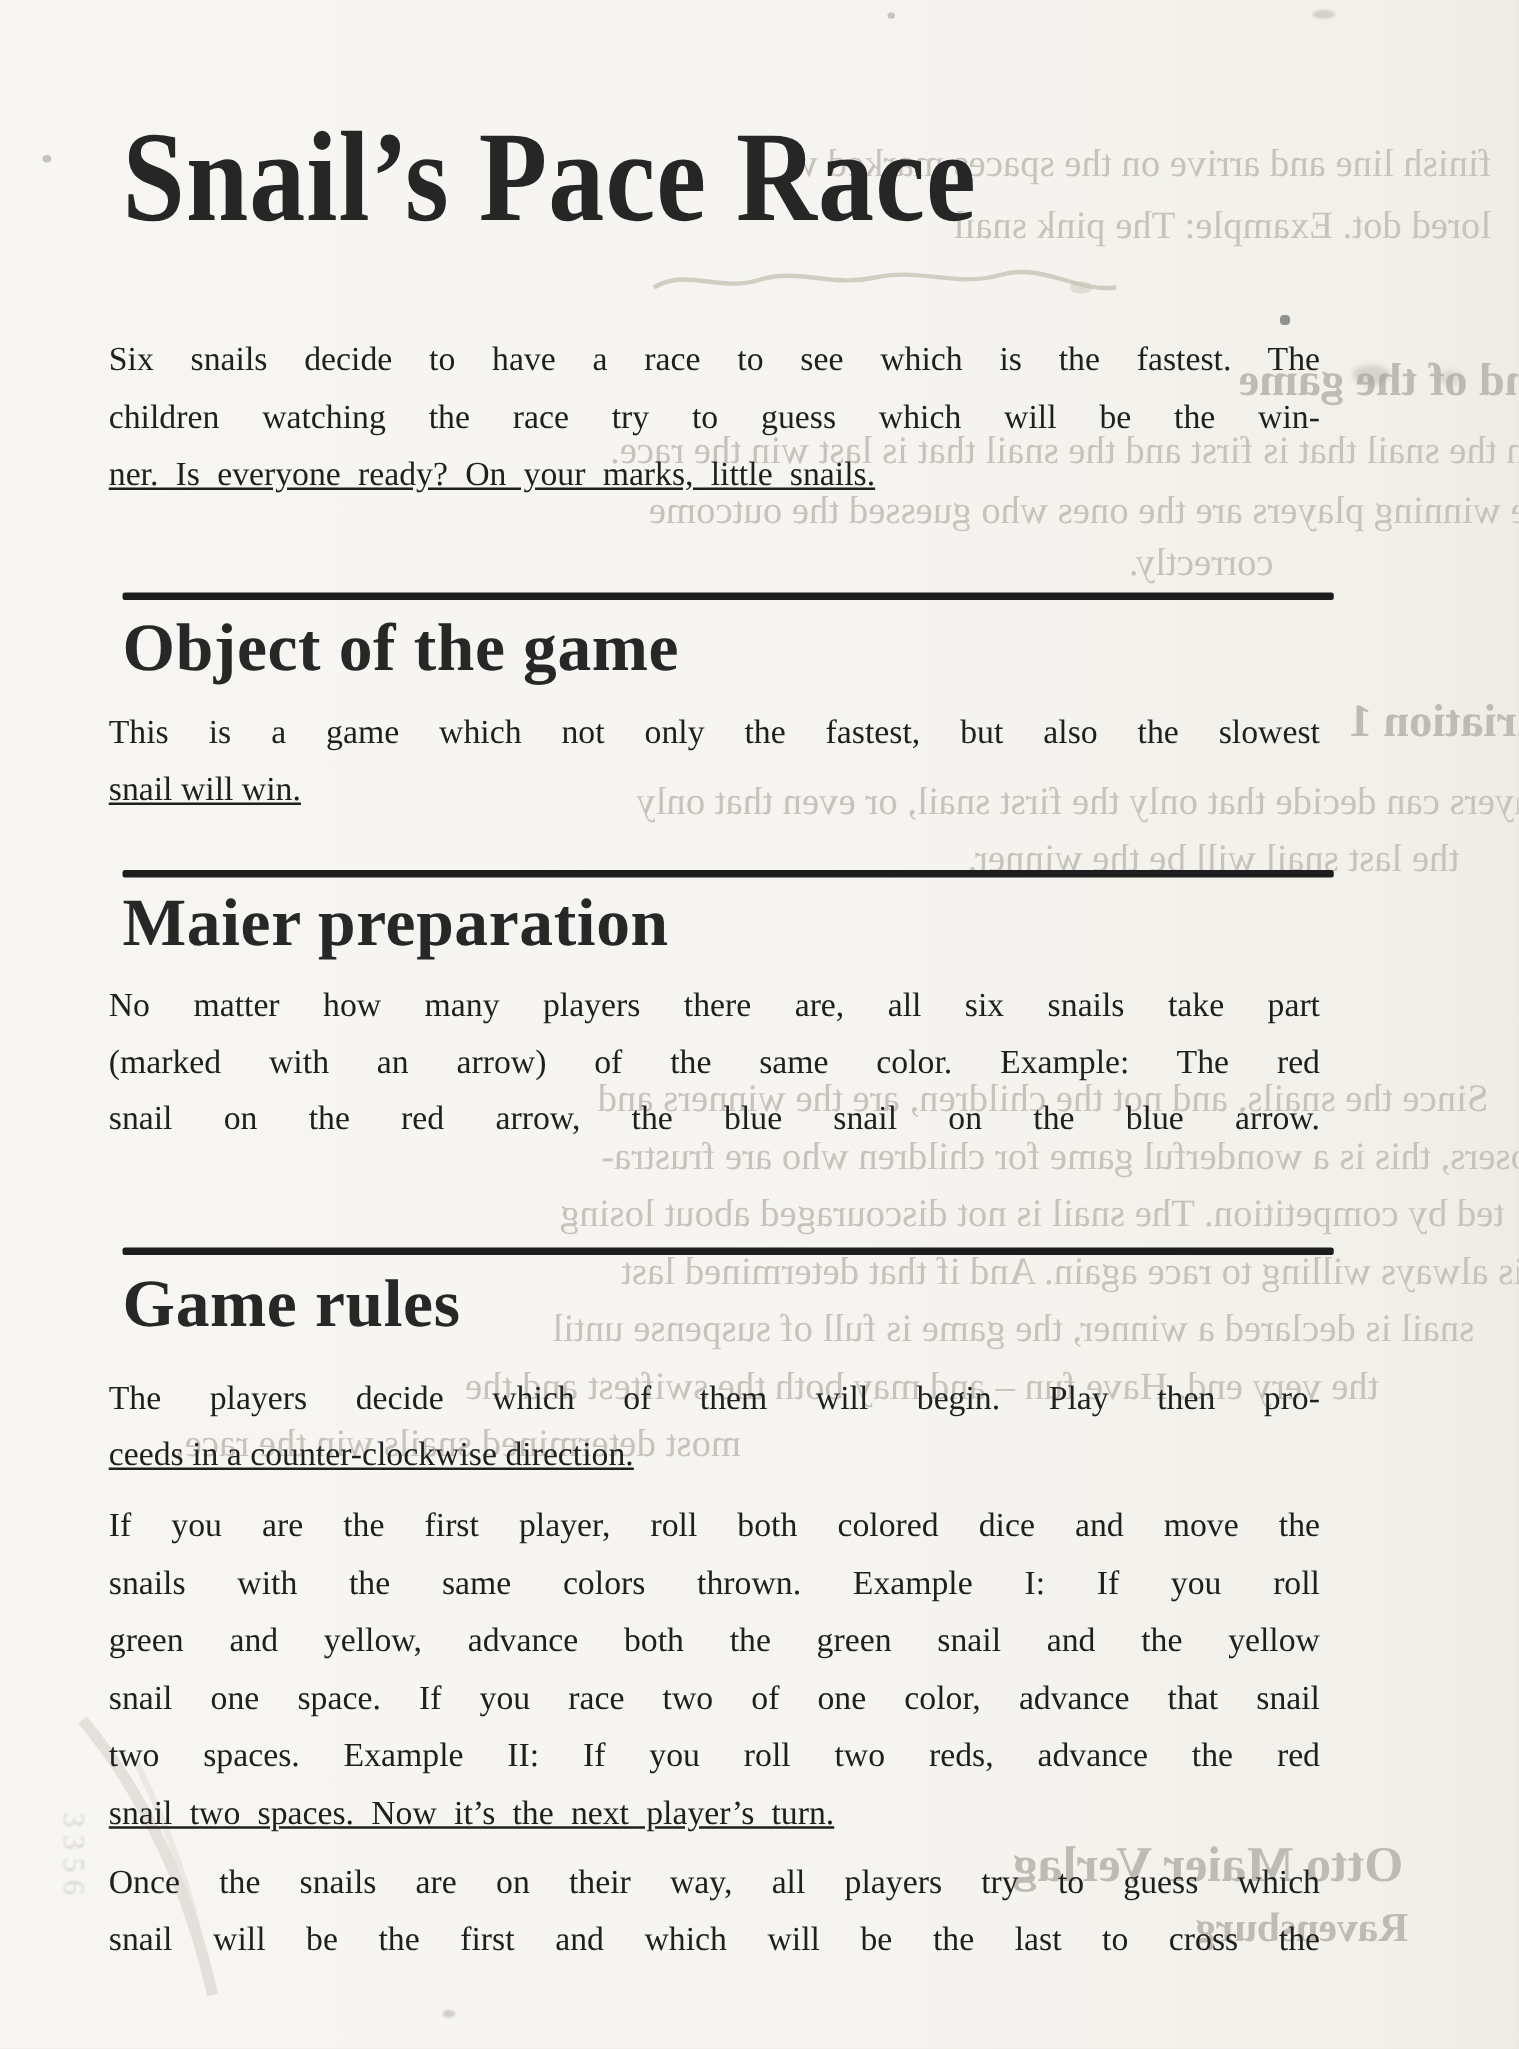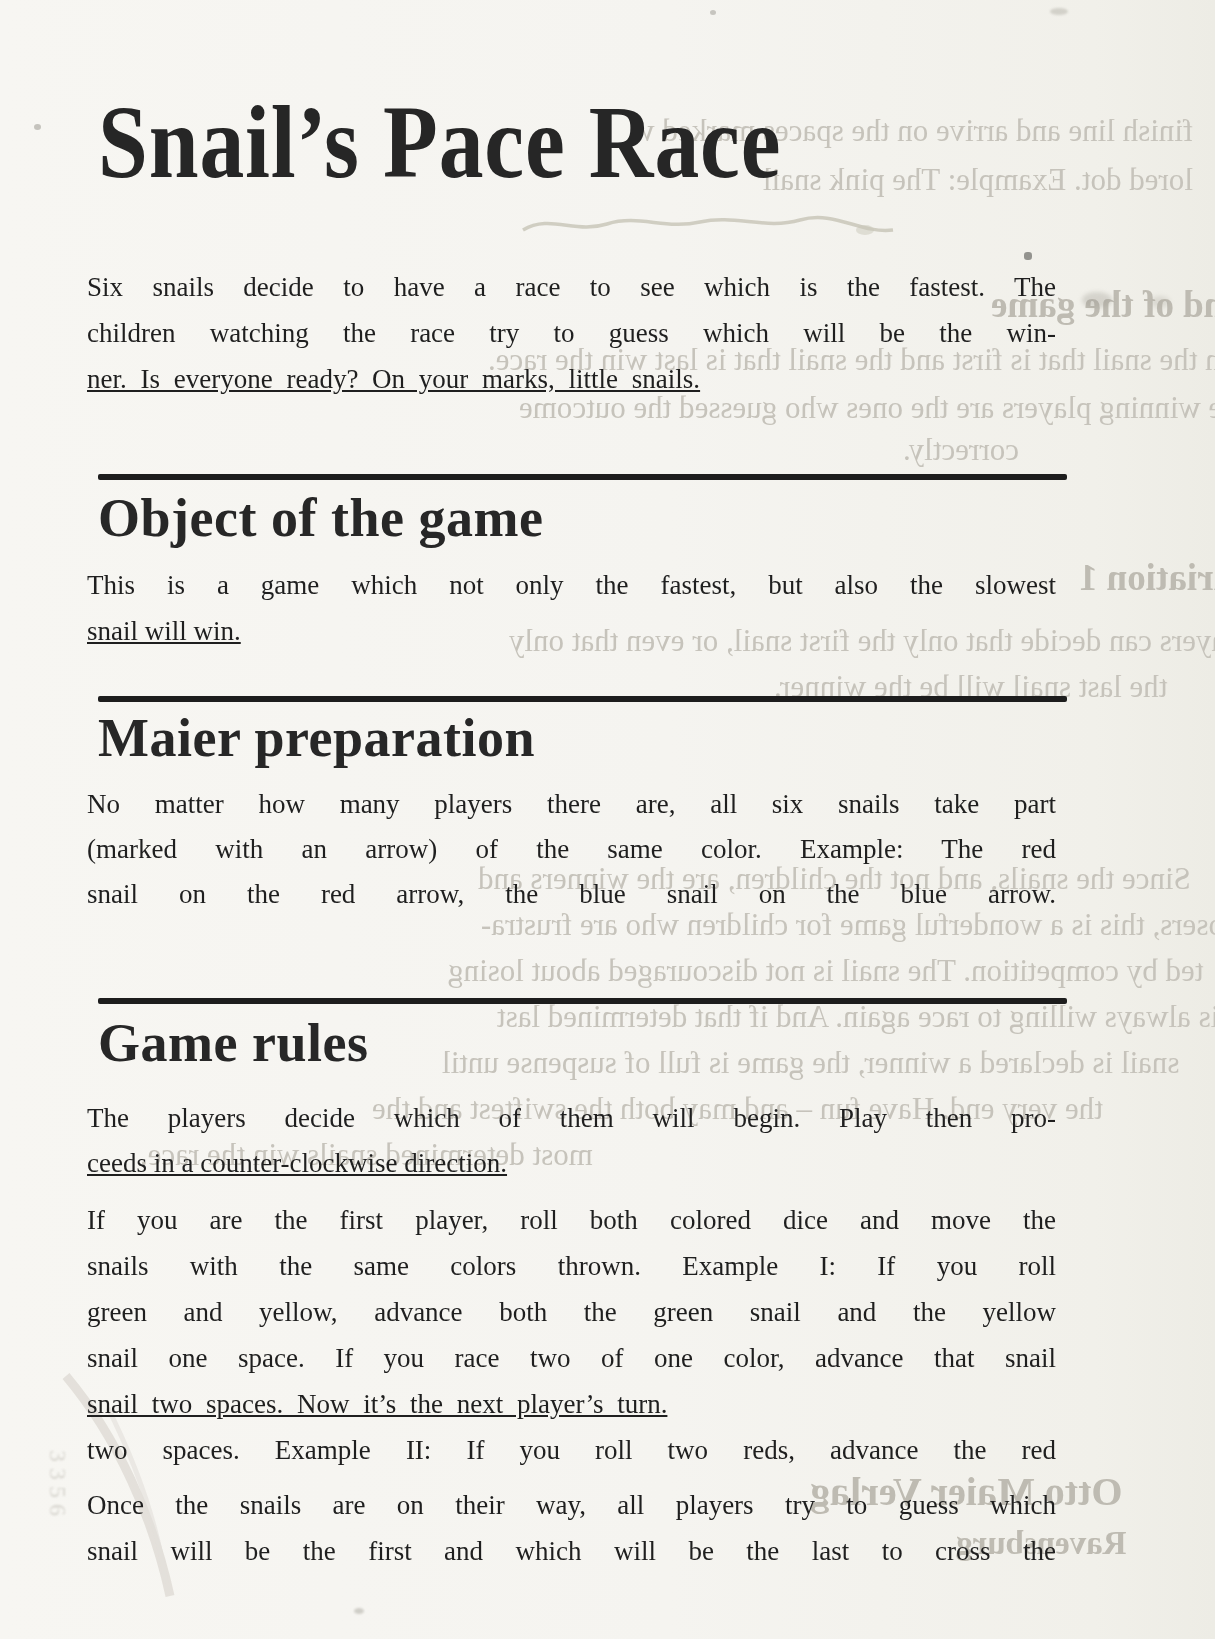--- a/index.html
+++ b/index.html
@@ -111,22 +111,22 @@
   <div class="para lh45" style="top:1096px">
     <div class="line">The players decide which of them will begin. Play then pro-</div>
     <div class="line end">ceeds in a counter-clockwise direction.</div>
   </div>
 
   <div class="para" style="top:1197px">
     <div class="line">If you are the first player, roll both colored dice and move the</div>
     <div class="line">snails with the same colors thrown. Example I: If you roll</div>
     <div class="line">green and yellow, advance both the green snail and the yellow</div>
     <div class="line">snail one space. If you race two of one color, advance that snail</div>
+    <div class="line">two spaces. Example II: If you roll two reds, advance the red</div>
     <div class="line end sp">snail two spaces. Now it’s the next player’s turn.</div>
-    <div class="line">two spaces. Example II: If you roll two reds, advance the red</div>
   </div>
 
   <div class="para" style="top:1482px">
     <div class="line">Once the snails are on their way, all players try to guess which</div>
     <div class="line">snail will be the first and which will be the last to cross the</div>
   </div>
 
 </div>
 
 </body></html>

